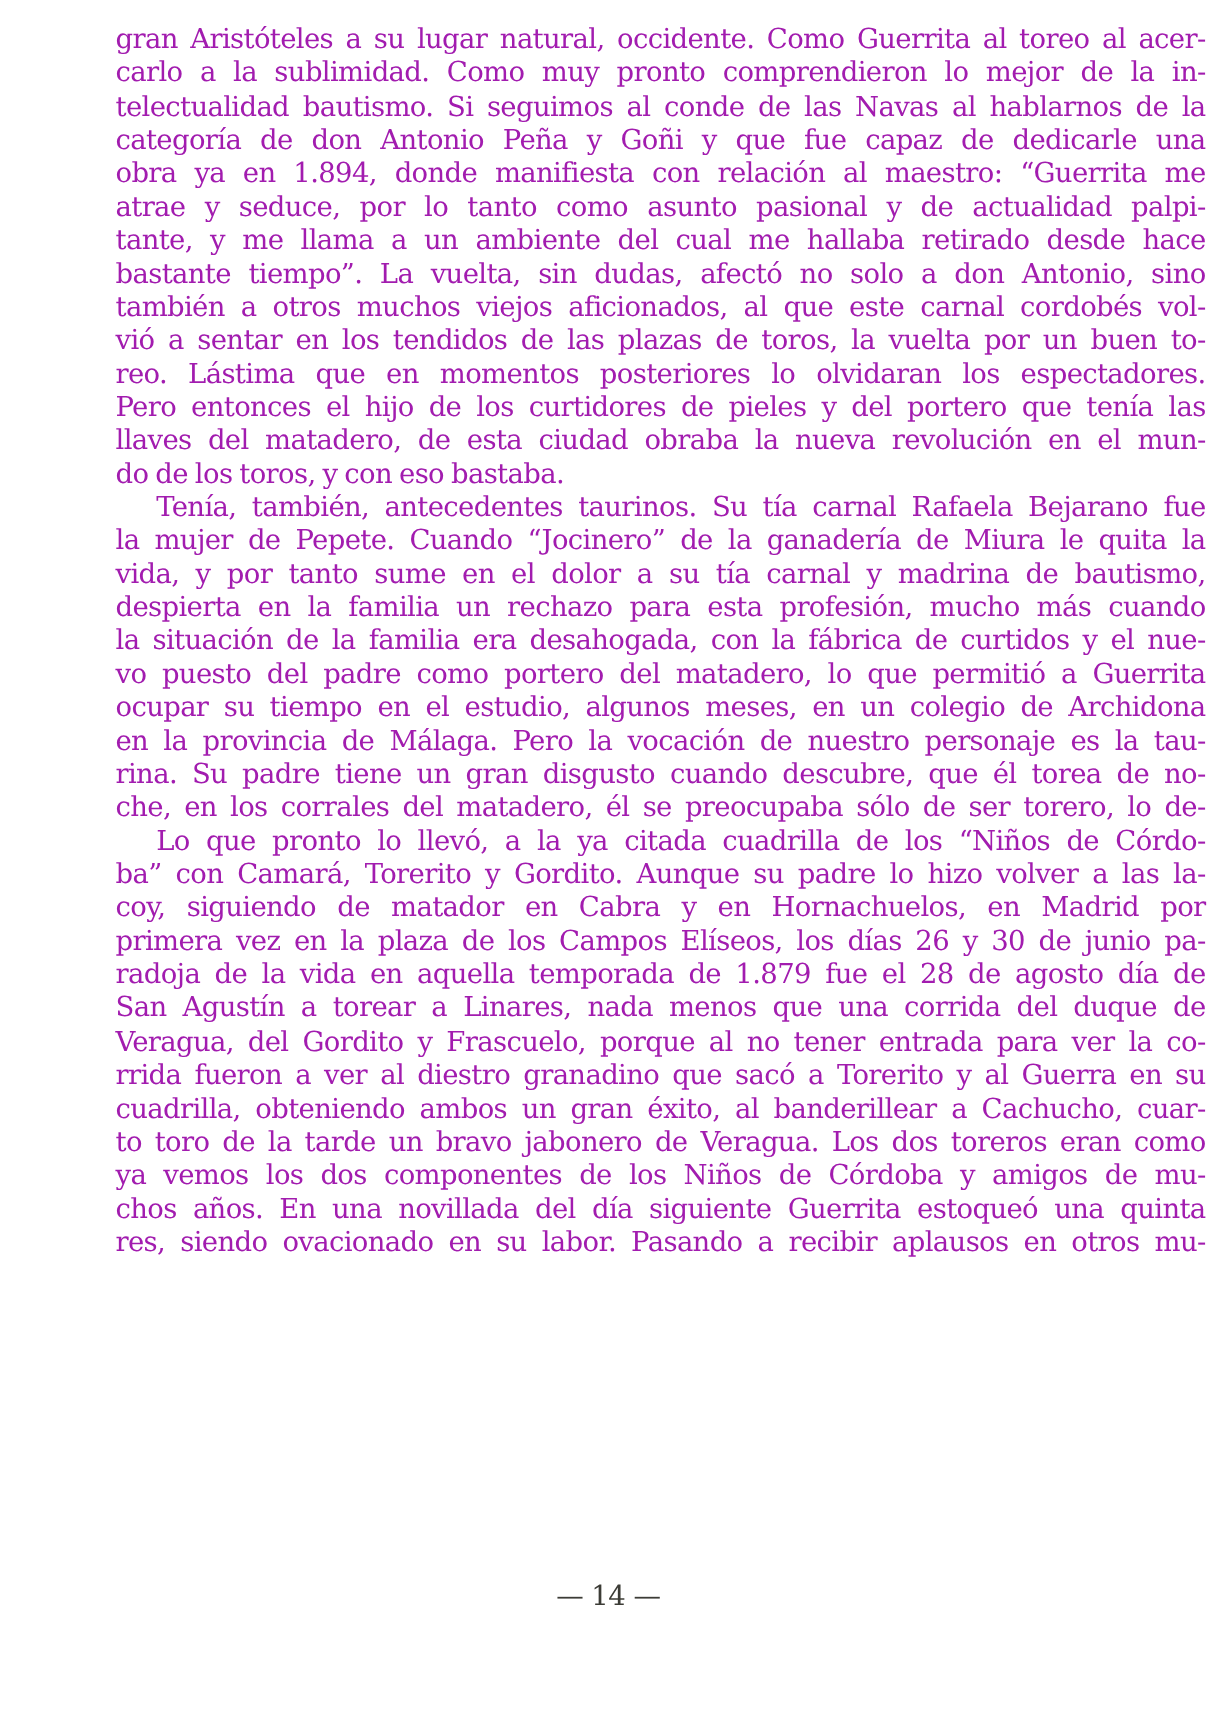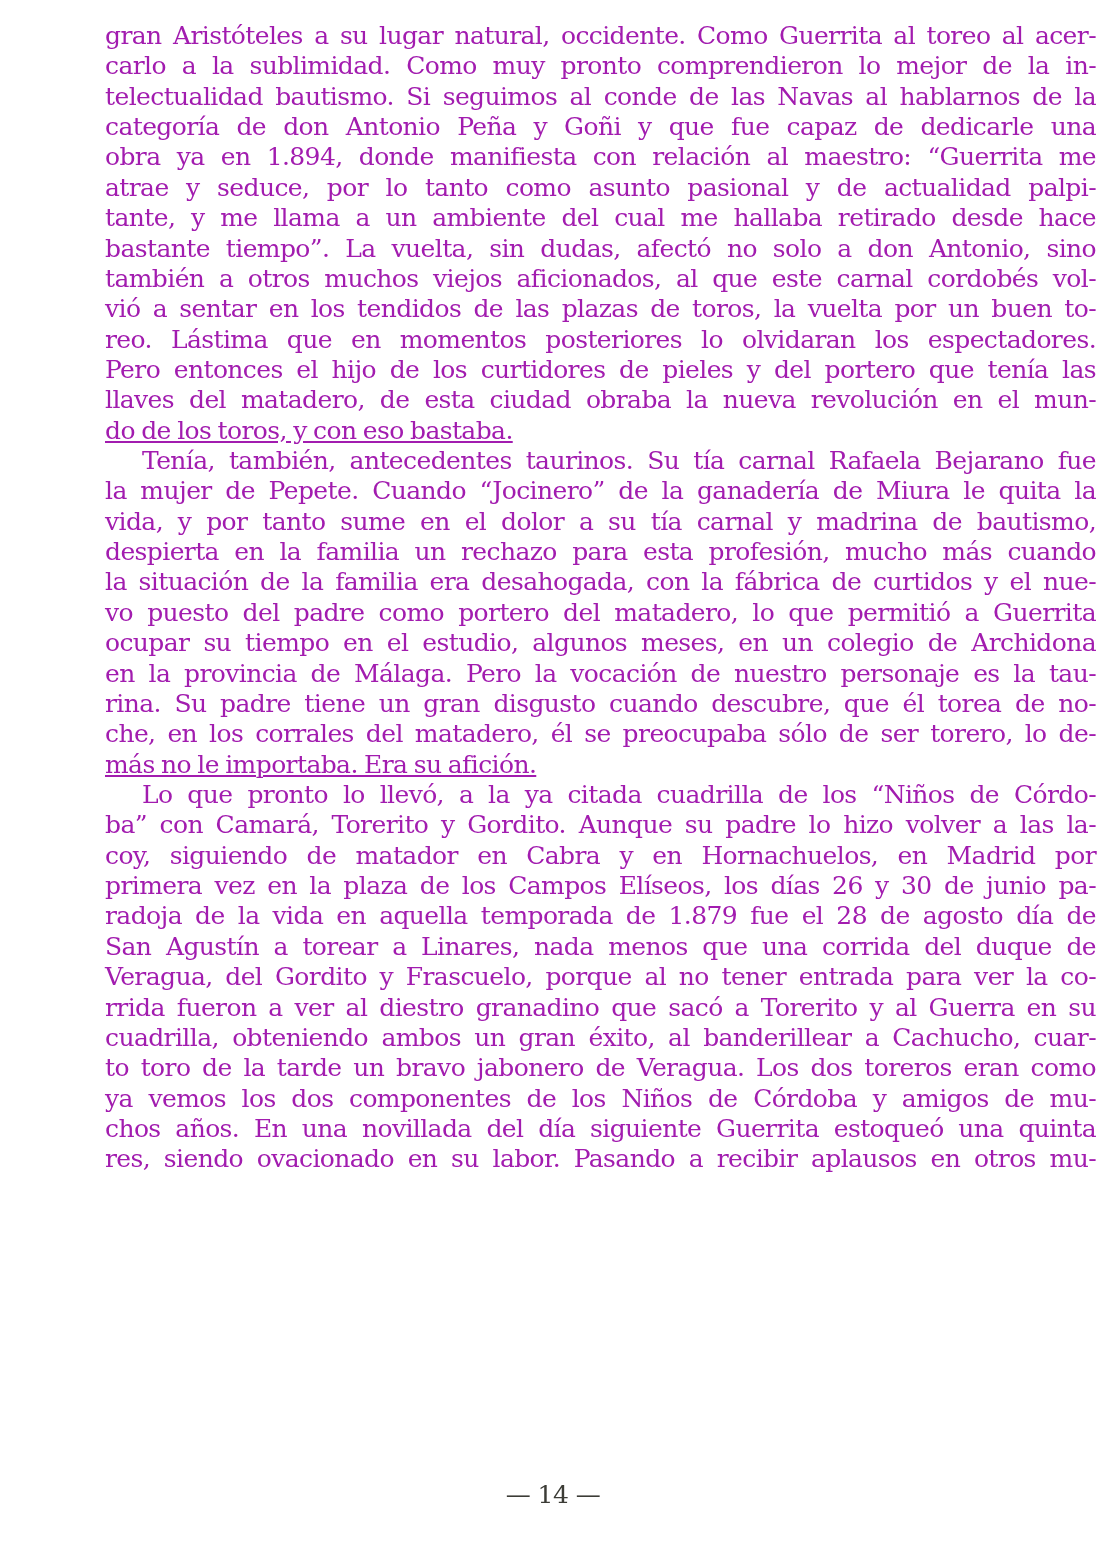--- a/index.html
+++ b/index.html
@@ -7,24 +7,24 @@
   .page {
     position:absolute; left:62px; top:21px; width:991px;
     font-family:"DejaVu Serif", "Liberation Serif", serif;
     font-size:25px; color:#a21caf;margin-left:43px;
   }
   .line {
     display:block; height:30.37px; line-height:30.37px;
     white-space:nowrap; text-align:justify; text-align-last:justify;
     letter-spacing:-0.6px; word-spacing:-1px;
   }
-  .line.last { text-align-last:left;text-decoration:underline; }
+  .line.last { text-align-last:left; }
   .line.indent { text-indent:37px; }
   .folio {
-    position:absolute; top:1480px; left:0; width:1106px; text-align:center;
+    position:absolute; top:1436px; left:0; width:1106px; text-align:center;
     font-family:"DejaVu Serif", "Liberation Serif", serif;
     font-size:25px; color:#3c3c36; letter-spacing:-0.5px;
   }
 </style>
 </head>
 <body>
 
 <div class="page" id="page-body">
     <div>
       <span class="line">gran Aristóteles a su lugar natural, occidente. Como Guerrita al toreo al acer-</span>
@@ -46,21 +46,20 @@
       <span class="line indent">Tenía, también, antecedentes taurinos. Su tía carnal Rafaela Bejarano fue</span>
       <span class="line">la mujer de Pepete. Cuando “Jocinero” de la ganadería de Miura le quita la</span>
       <span class="line">vida, y por tanto sume en el dolor a su tía carnal y madrina de bautismo,</span>
       <span class="line">despierta en la familia un rechazo para esta profesión, mucho más cuando</span>
       <span class="line">la situación de la familia era desahogada, con la fábrica de curtidos y el nue-</span>
       <span class="line">vo puesto del padre como portero del matadero, lo que permitió a Guerrita</span>
       <span class="line">ocupar su tiempo en el estudio, algunos meses, en un colegio de Archidona</span>
       <span class="line">en la provincia de Málaga. Pero la vocación de nuestro personaje es la tau-</span>
       <span class="line">rina. Su padre tiene un gran disgusto cuando descubre, que él torea de no-</span>
       <span class="line">che, en los corrales del matadero, él se preocupaba sólo de ser torero, lo de-</span>
-      <span class="line last">más no le importaba. Era su afición.</span>
     </div>
     <div>
       <span class="line indent">Lo que pronto lo llevó, a la ya citada cuadrilla de los “Niños de Córdo-</span>
       <span class="line">ba” con Camará, Torerito y Gordito. Aunque su padre lo hizo volver a las la-</span>
       <span class="line">coy, siguiendo de matador en Cabra y en Hornachuelos, en Madrid por</span>
       <span class="line">primera vez en la plaza de los Campos Elíseos, los días 26 y 30 de junio pa-</span>
       <span class="line">radoja de la vida en aquella temporada de 1.879 fue el 28 de agosto día de</span>
       <span class="line">San Agustín a torear a Linares, nada menos que una corrida del duque de</span>
       <span class="line">Veragua, del Gordito y Frascuelo, porque al no tener entrada para ver la co-</span>
       <span class="line">rrida fueron a ver al diestro granadino que sacó a Torerito y al Guerra en su</span>

